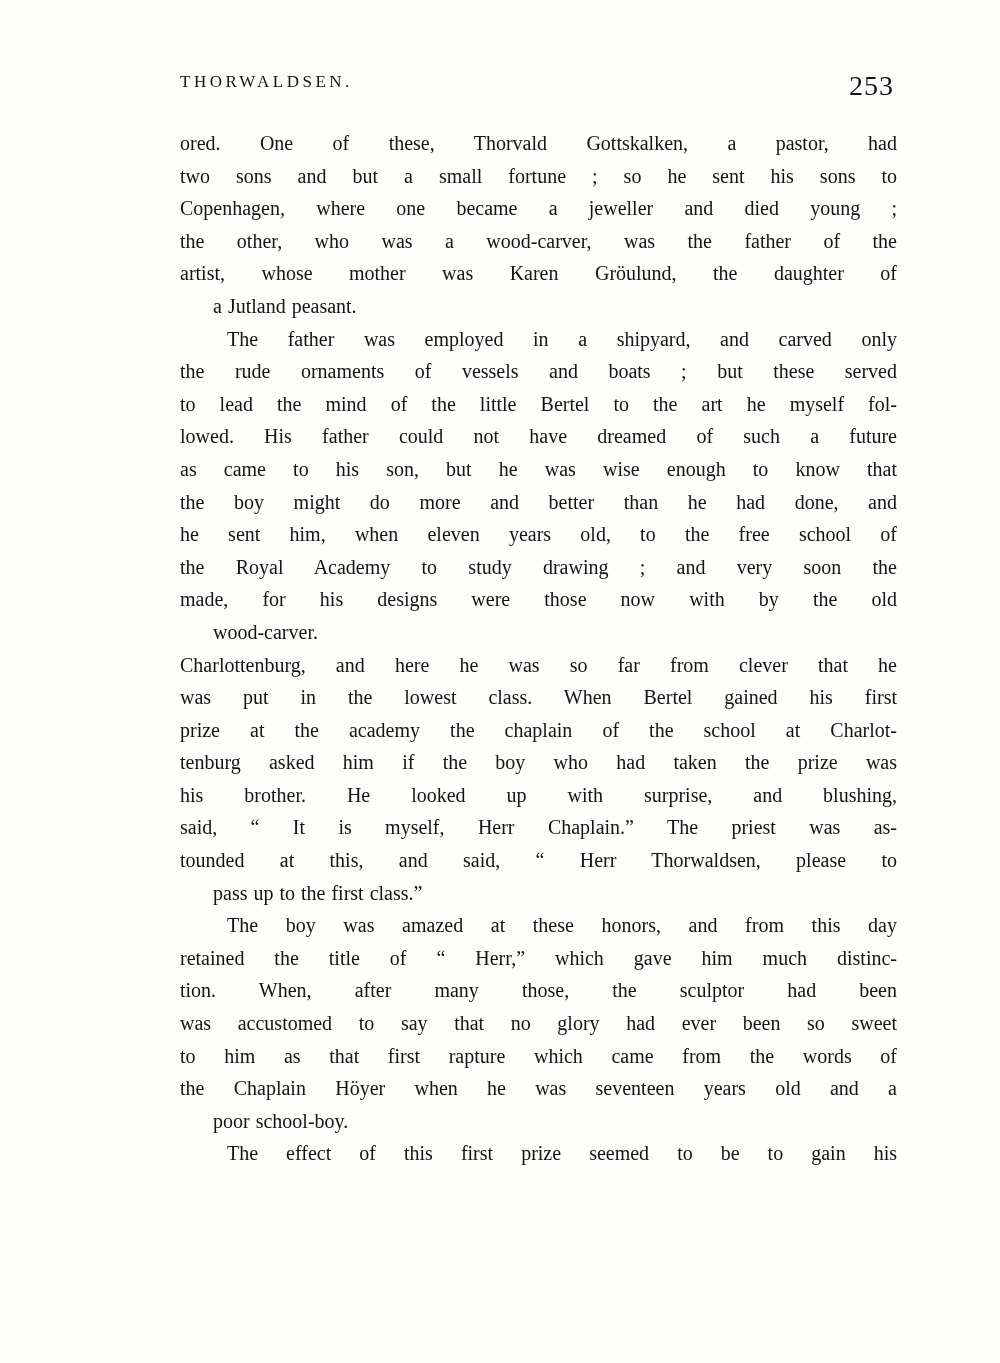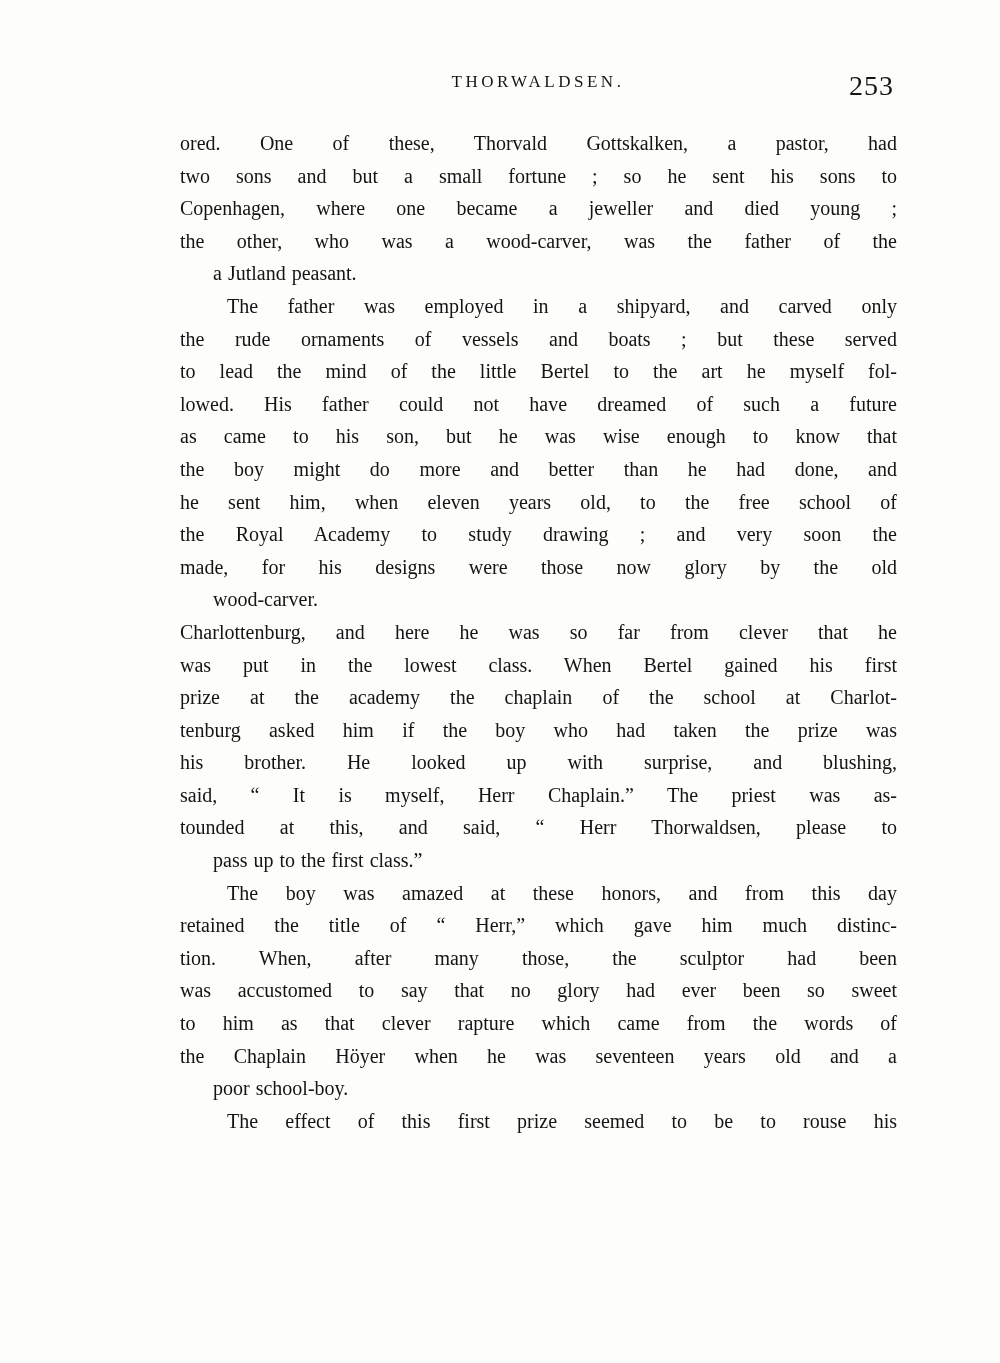--- a/index.html
+++ b/index.html
@@ -22,21 +22,20 @@
     left: 180px;
     top: 70px;
     width: 716px;
     height: 26px;
   }
   .running-title {
     position: absolute;
     left: 0;
     right: 0;
     top: 2px;
-    text-align: center;
     font-size: 17px;
     letter-spacing: 3.5px;
     font-weight: normal;
   }
   .page-number {
     position: absolute;
     right: 2px;
     top: 0;
     font-size: 28px;
     letter-spacing: 1px;
@@ -73,50 +72,51 @@
   <div class="header-row">
     <div class="running-title">THORWALDSEN.</div>
     <div class="page-number">253</div>
   </div>
   <div class="page-body">
       <div class="para">
         <div class="line">ored. One of these, Thorvald Gottskalken, a pastor, had</div>
         <div class="line">two sons and but a small fortune ; so he sent his sons to</div>
         <div class="line">Copenhagen, where one became a jeweller and died young ;</div>
         <div class="line">the other, who was a wood-carver, was the father of the</div>
+        <div class="line">artist, whose mother was Karen Gröulund, the daughter of</div>
         <div class="line lastline">a Jutland peasant.</div>
       </div>
       <div class="para">
         <div class="line firstline-indent">The father was employed in a shipyard, and carved only</div>
         <div class="line">the rude ornaments of vessels and boats ; but these served</div>
         <div class="line">to lead the mind of the little Bertel to the art he myself fol-</div>
         <div class="line">lowed. His father could not have dreamed of such a future</div>
         <div class="line">as came to his son, but he was wise enough to know that</div>
         <div class="line">the boy might do more and better than he had done, and</div>
         <div class="line">he sent him, when eleven years old, to the free school of</div>
         <div class="line">the Royal Academy to study drawing ; and very soon the</div>
-        <div class="line">made, for his designs were those now glory by the old</div>
+        <div class="line">made, for his designs were those now with by the old</div>
         <div class="line lastline">wood-carver.</div>
       </div>
       <div class="para">
         <div class="line">Charlottenburg, and here he was so far from clever that he</div>
         <div class="line">was put in the lowest class. When Bertel gained his first</div>
         <div class="line">prize at the academy the chaplain of the school at Charlot-</div>
         <div class="line">tenburg asked him if the boy who had taken the prize was</div>
         <div class="line">his brother. He looked up with surprise, and blushing,</div>
         <div class="line">said, “ It is myself, Herr Chaplain.” The priest was as-</div>
         <div class="line">tounded at this, and said, “ Herr Thorwaldsen, please to</div>
         <div class="line lastline">pass up to the first class.”</div>
       </div>
       <div class="para">
         <div class="line firstline-indent">The boy was amazed at these honors, and from this day</div>
         <div class="line">retained the title of “ Herr,” which gave him much distinc-</div>
         <div class="line">tion. When, after many those, the sculptor had been</div>
         <div class="line">was accustomed to say that no glory had ever been so sweet</div>
-        <div class="line">to him as that clever rapture which came from the words of</div>
+        <div class="line">to him as that first rapture which came from the words of</div>
         <div class="line">the Chaplain Höyer when he was seventeen years old and a</div>
         <div class="line lastline">poor school-boy.</div>
       </div>
       <div class="para">
-        <div class="line firstline-indent">The effect of this first prize seemed to be to rouse his</div>
+        <div class="line firstline-indent">The effect of this first prize seemed to be to gain his</div>
       </div>
     </div>
 </div>
 
 </body></html>

